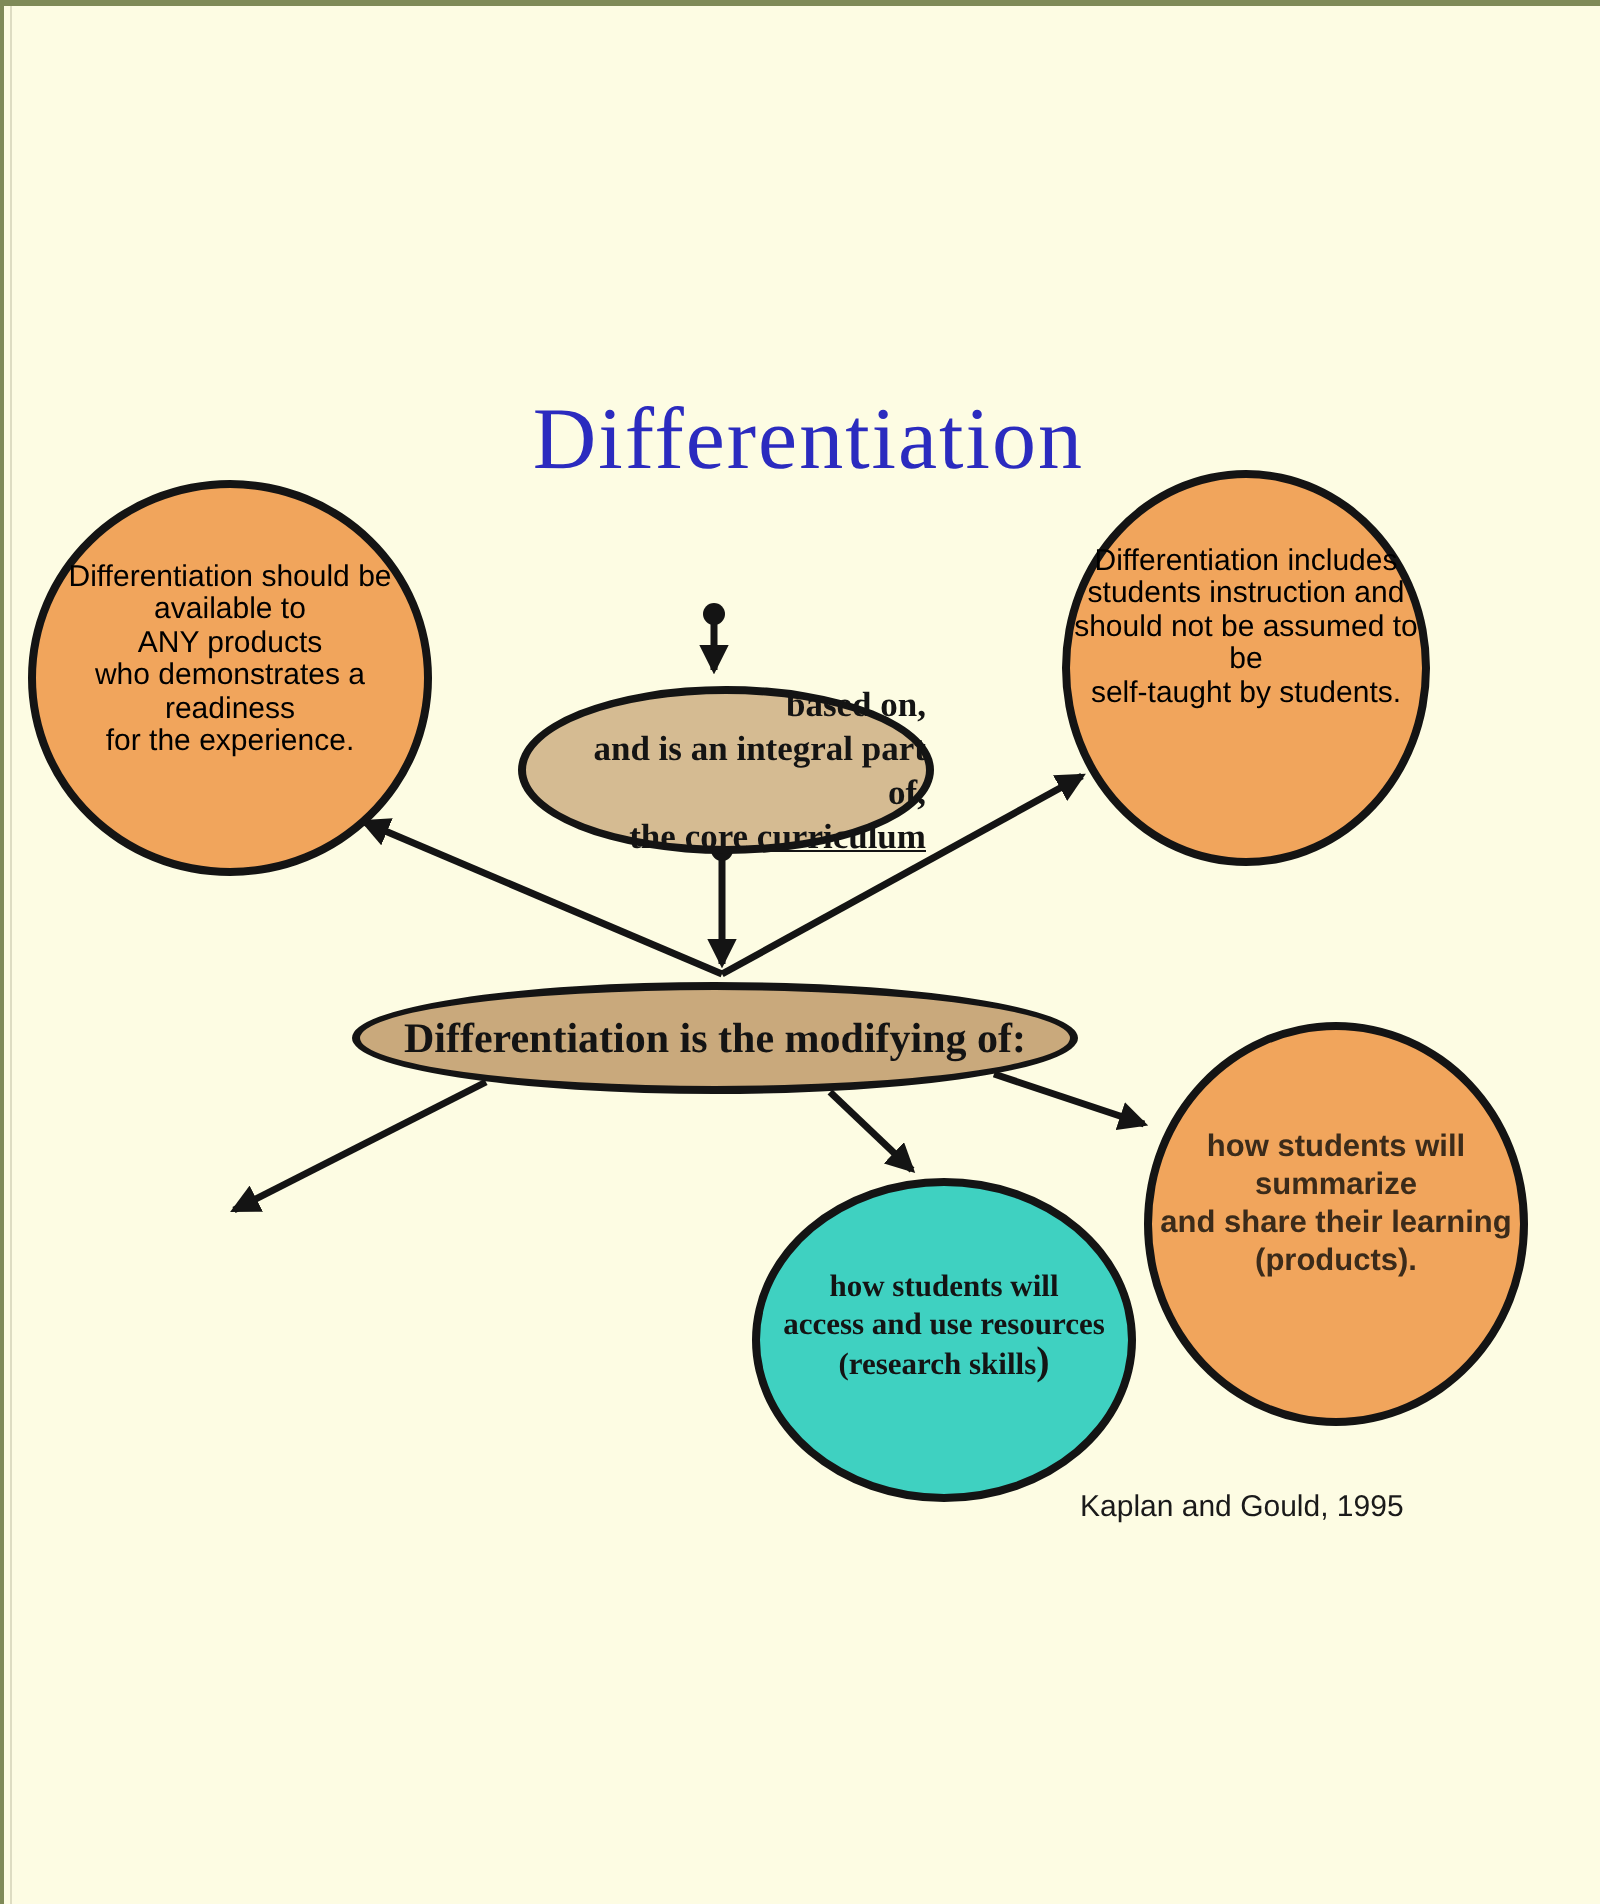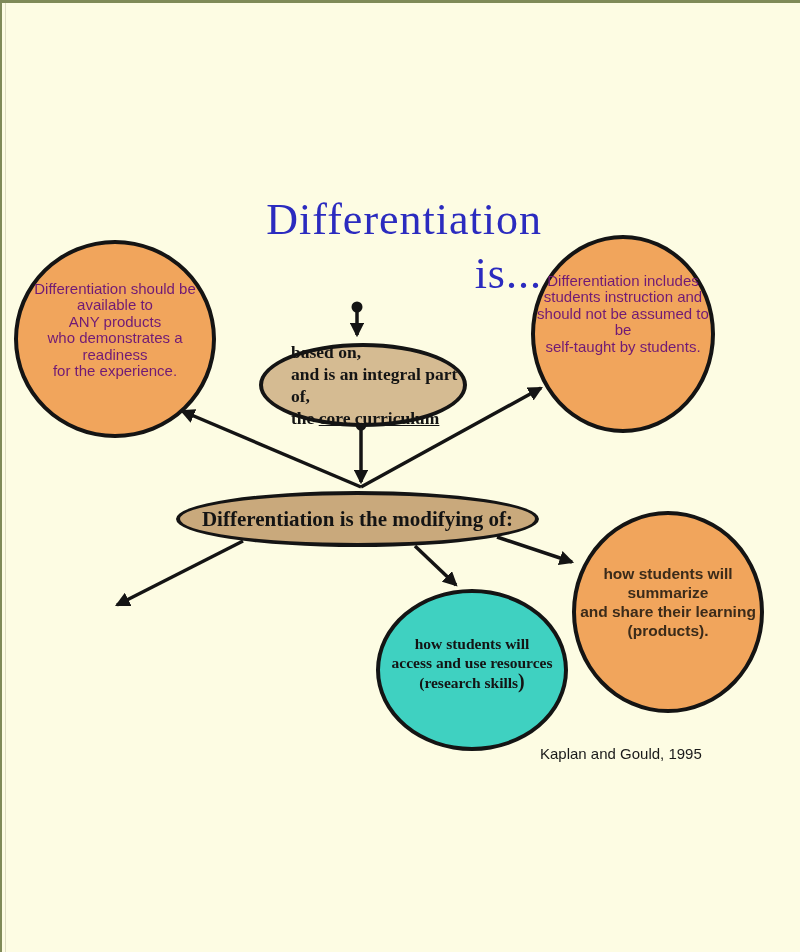--- a/index.html
+++ b/index.html
@@ -37,38 +37,38 @@
     box-sizing:border-box;
     display:flex;
     align-items:center;
     justify-content:center;
     text-align:center;
   }
   .node .txt{width:100%;}
   .sans-txt{
     font-family:"Liberation Sans", sans-serif;
     font-size:15px;line-height:16.5px;
-    color:#701a75;
+    color:#000000;
   }
   .serif-txt{
     font-family:"Liberation Serif", serif;
     font-weight:bold;
     color:#141414;
   }
   .orange{background:#F1A55C;}
   .tan-light{background:#D5BB92;}
   .tan-dark{background:#C9A97C;}
   .yellow{background:#FFD605;}
   .teal{background:#3FD1C1;}
 
   .node-readiness{left:12px;top:237px;width:202px;height:198px;padding-bottom:18px;}
   .node-includes{left:529px;top:232px;width:184px;height:198px;padding-bottom:40px;}
   .node-based-on{left:257px;top:340px;width:208px;height:84px;}
   .node-based-on .txt{
-    text-align:left;padding-left:28px;
+    text-align:right;padding-left:28px;
     font-size:17.5px;line-height:22px;
   }
   .node-based-on .u{text-decoration:underline;}
   .node-modifying{left:174px;top:488px;width:363px;height:56px;}
   .node-modifying .txt{font-size:21px;}
   .node-content{left:8px;top:611px;width:338px;height:115px;}
   .node-content .txt{font-size:15px;line-height:17.5px;}
   .node-resources{left:374px;top:586px;width:192px;height:162px;padding-bottom:14px;}
   .node-resources .txt{font-size:15.5px;line-height:19px;}
   .node-resources .big-paren{font-size:20px;font-weight:bold;}
@@ -104,21 +104,20 @@
       <line x1="497" y1="537" x2="572" y2="562" marker-end="url(#arr)"></line>
     </g>
     <g fill="#141414">
       <circle cx="357" cy="307" r="5.5"></circle>
       <circle cx="361" cy="425" r="5.5"></circle>
     </g>
   </svg>
 
   <div class="title">
     <div>Differentiation</div>
-    <div>is...</div>
   </div>
 
   <div class="node orange node-readiness">
     <div class="txt sans-txt">
       <span>Differentiation should be</span><br>
       <span>available to</span><br>
       <span>ANY products</span><br>
       <span>who demonstrates a readiness</span><br>
       <span>for the experience.</span>
     </div>

